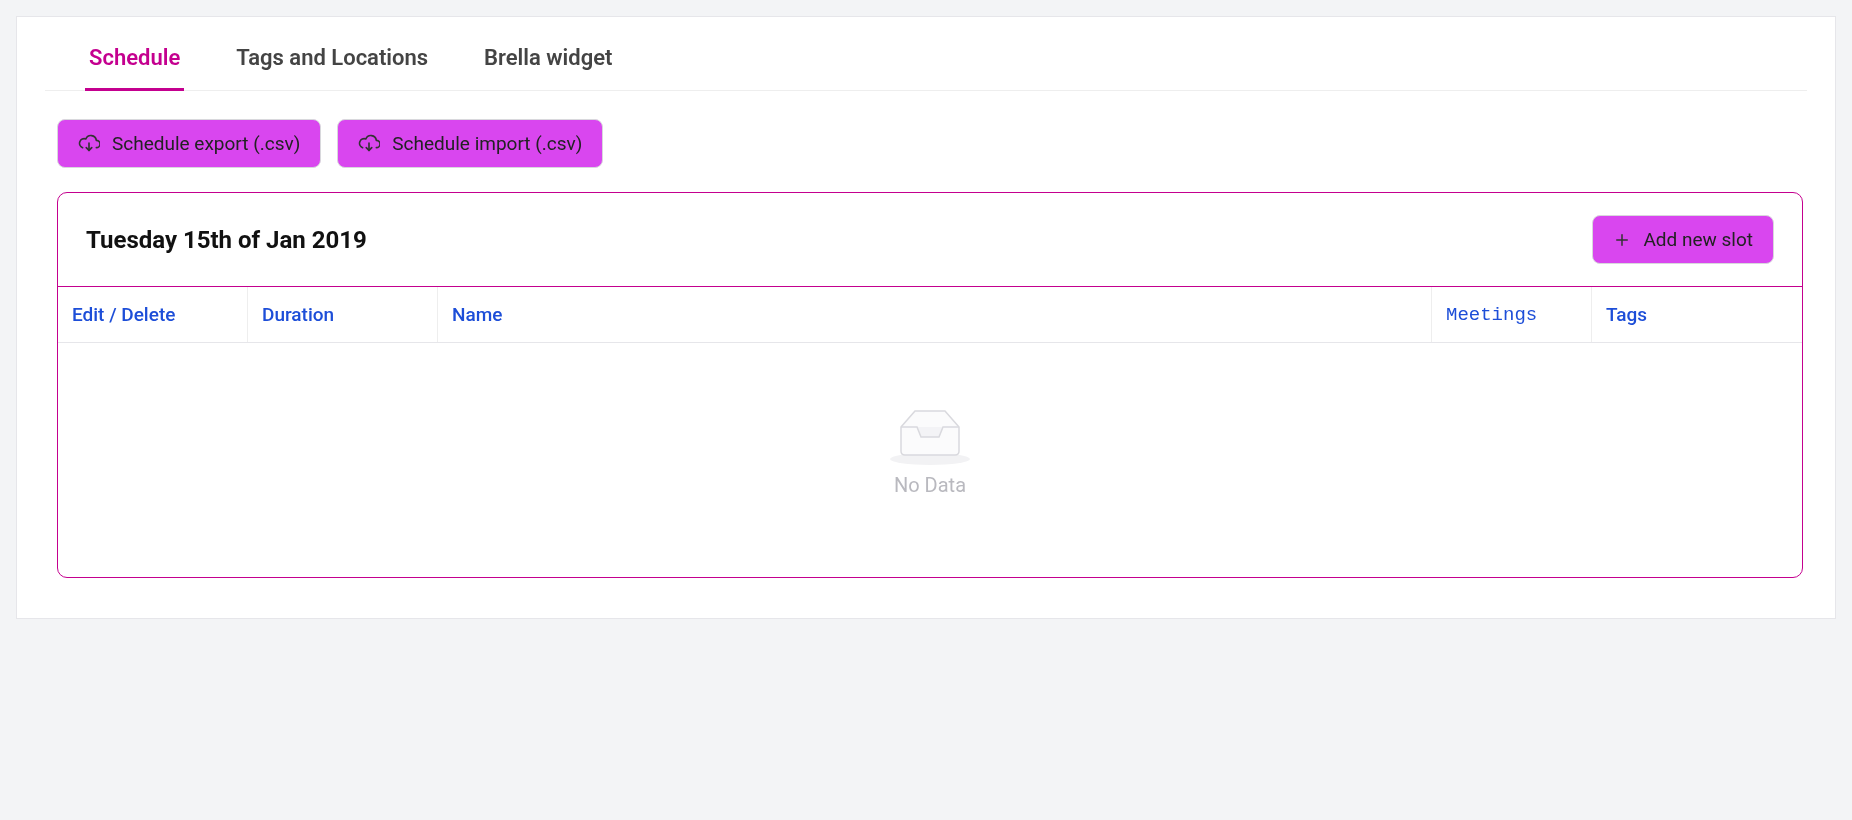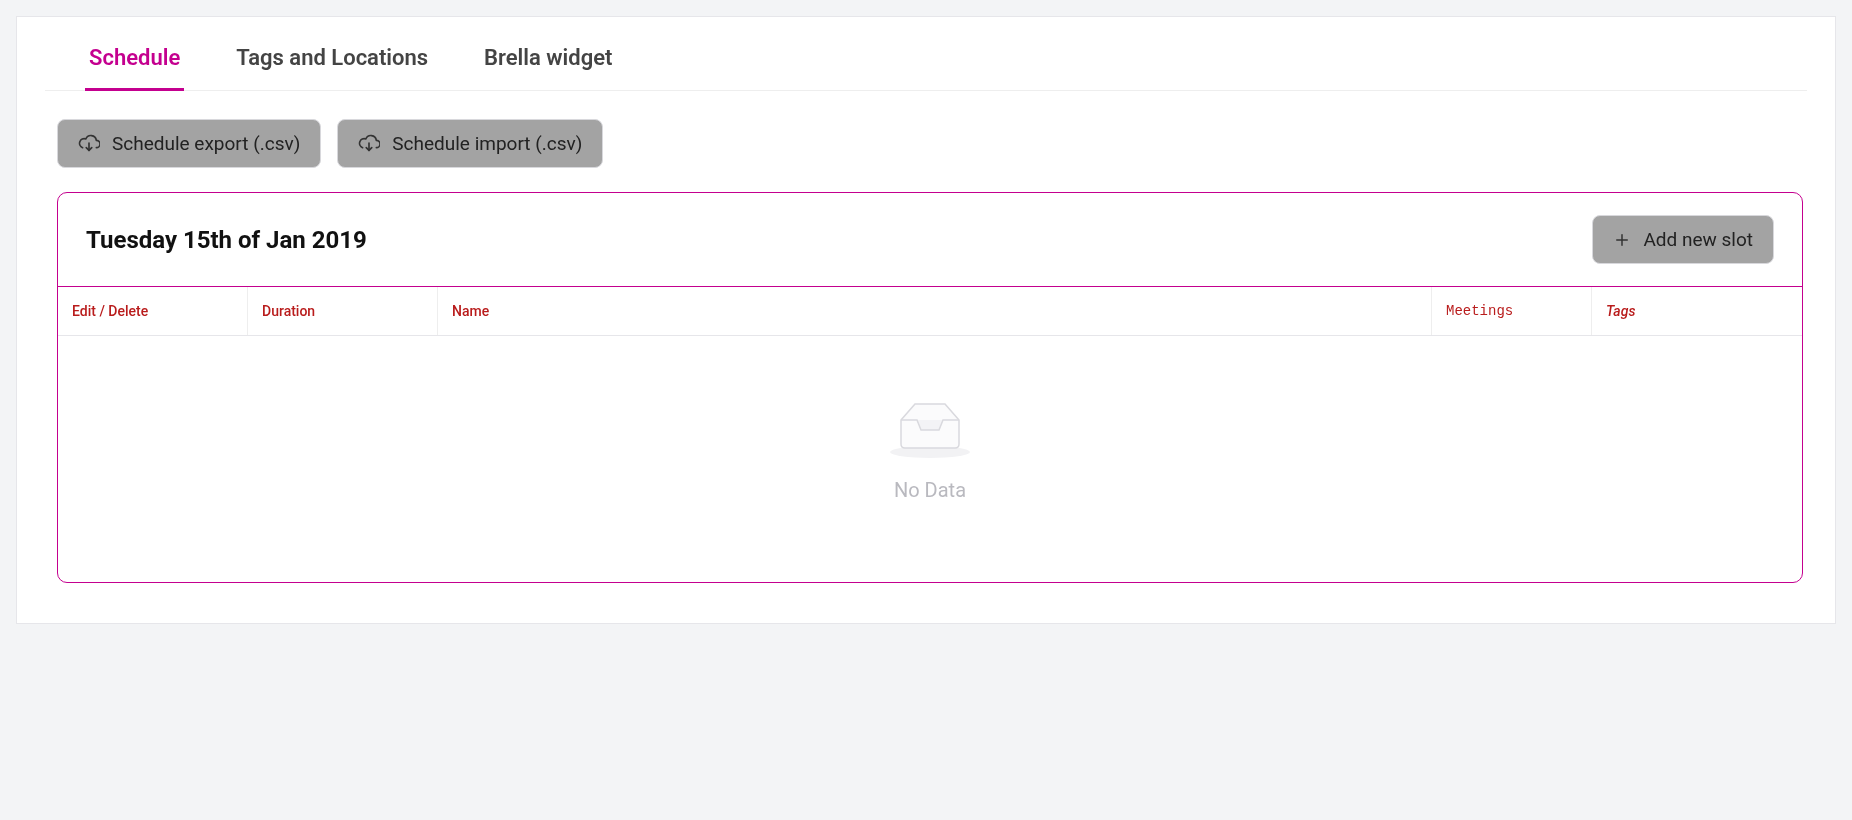--- a/index.html
+++ b/index.html
@@ -43,21 +43,21 @@
     .toolbar {
       display: flex;
       gap: 16px;
       padding: 28px 40px 0 40px;
     }
     .btn {
       display: inline-flex;
       align-items: center;
       gap: 12px;
       border: 1px solid #d8d8dc;
-      background: #a3a3a3;
+      background: #d946ef;
       border-radius: 8px;
       padding: 12px 20px;
       font-size: 19px;
       color: #222;
       cursor: pointer;
       font-family: inherit;
     }
     .btn svg { flex: 0 0 auto; }
     
     .day-panel {
@@ -78,30 +78,30 @@
       color: #111;
     }
     
     .thead-row {
       display: flex;
       border-top: 1px solid #c4008f;
       border-bottom: 1px solid #e6e6ea;
     }
     .th {
       padding: 16px 14px;
-      font-size: 14px;
+      font-size: 19px;
       font-weight: 500;
-      color: #b91c1c;
+      color: #1d4ed8;
       border-right: 1px solid #eee;
       display: flex;
       align-items: center;
       gap: 10px;
       cursor: pointer;
     }
-    .th:last-child { border-right: none; font-style: italic; }
+    .th:last-child { border-right: none; }
     .th.sorted { background: #f5f5f7; }
     .col-edit   { width: 190px; }
     .col-start  { width: 190px; }
     .col-dur    { width: 190px; }
     .col-name   { flex: 1 1 300px; }
     .col-meet   { width: 160px; font-family: Liberation Mono, monospace; }
     .col-loc    { width: 220px; }
     .col-tags   { width: 210px; }
     .sort-arrows {
       display: inline-flex;
@@ -109,21 +109,21 @@
       line-height: 0;
     }
     .sort-arrows svg { display: block; }
     
     .empty {
       display: flex;
       flex-direction: column;
       align-items: center;
       justify-content: center;
       padding: 60px 0 80px;
-      gap: 18px;
+      gap: 6px;
     }
     .empty-label {
       font-size: 20px;
       color: #b9b9bf;
     }
   </style>
 </head>
 <body>
 
 <div class="card">

